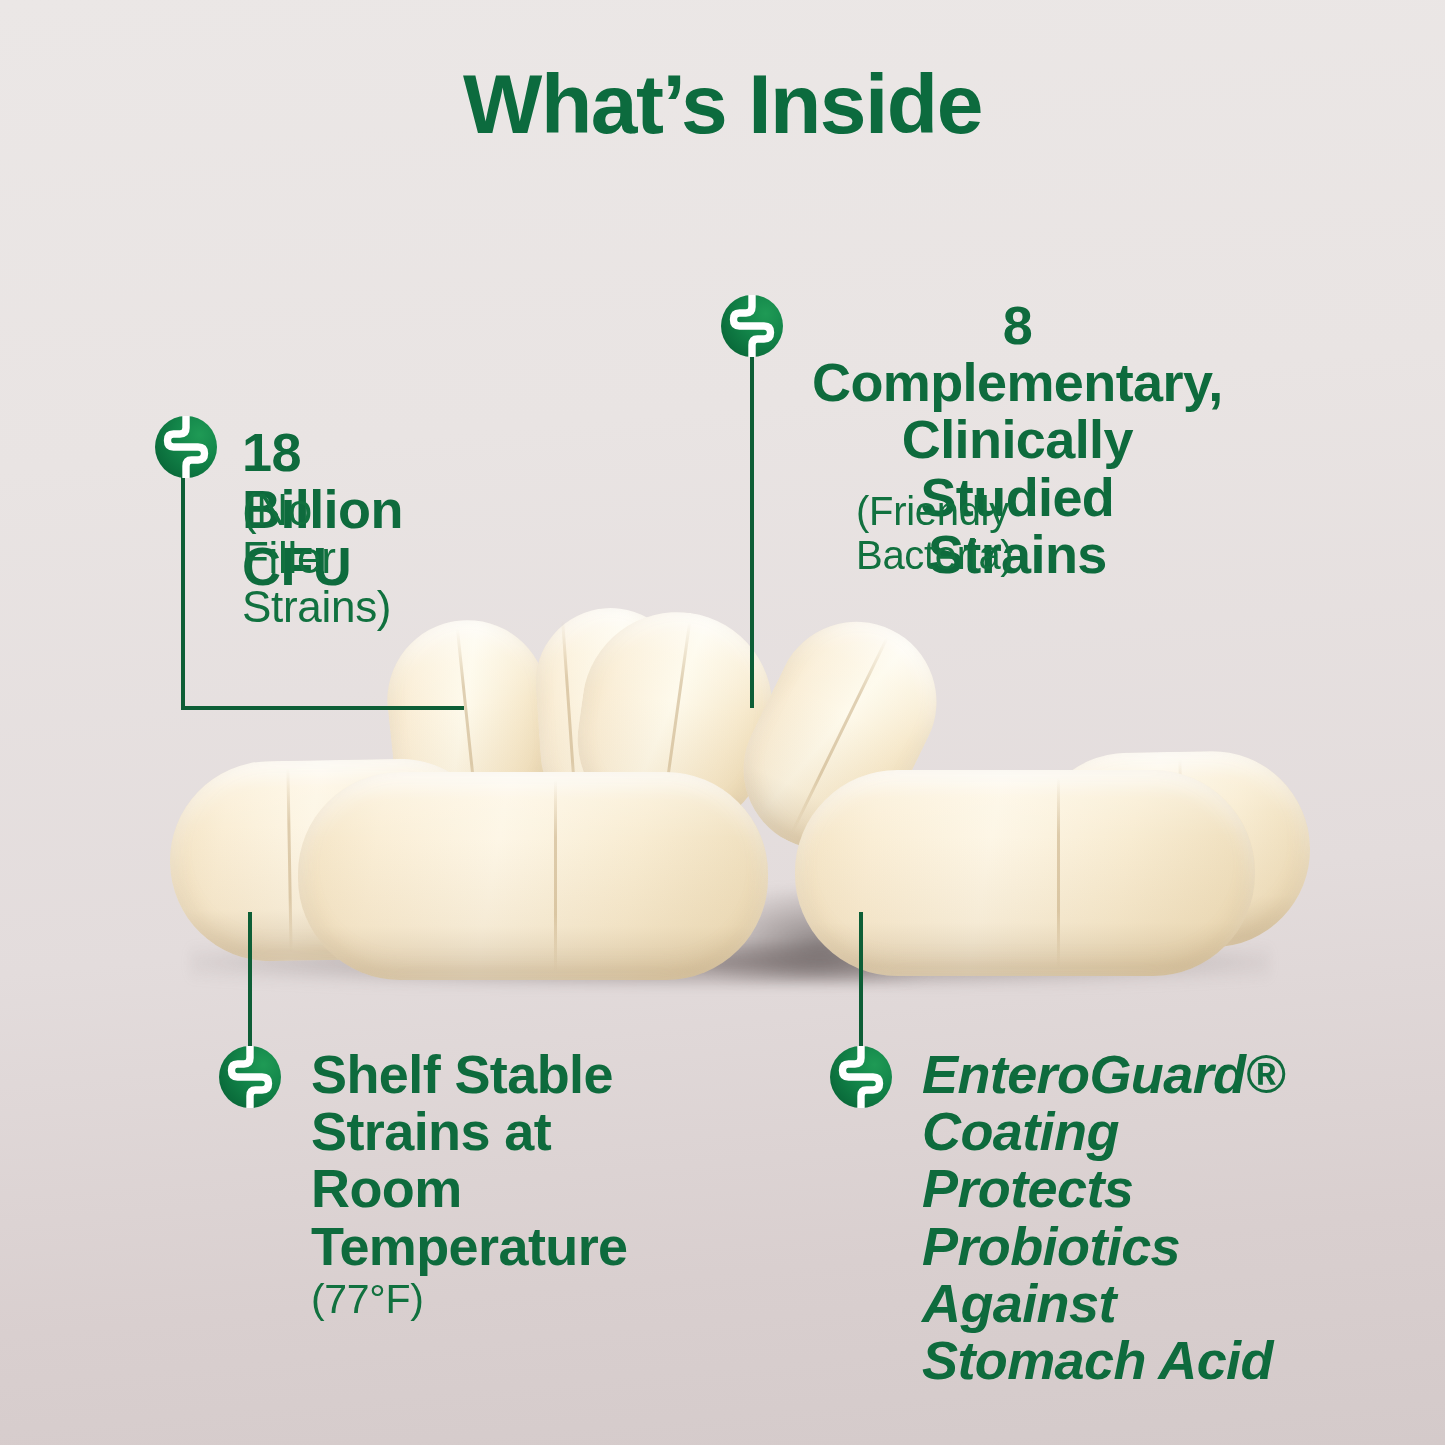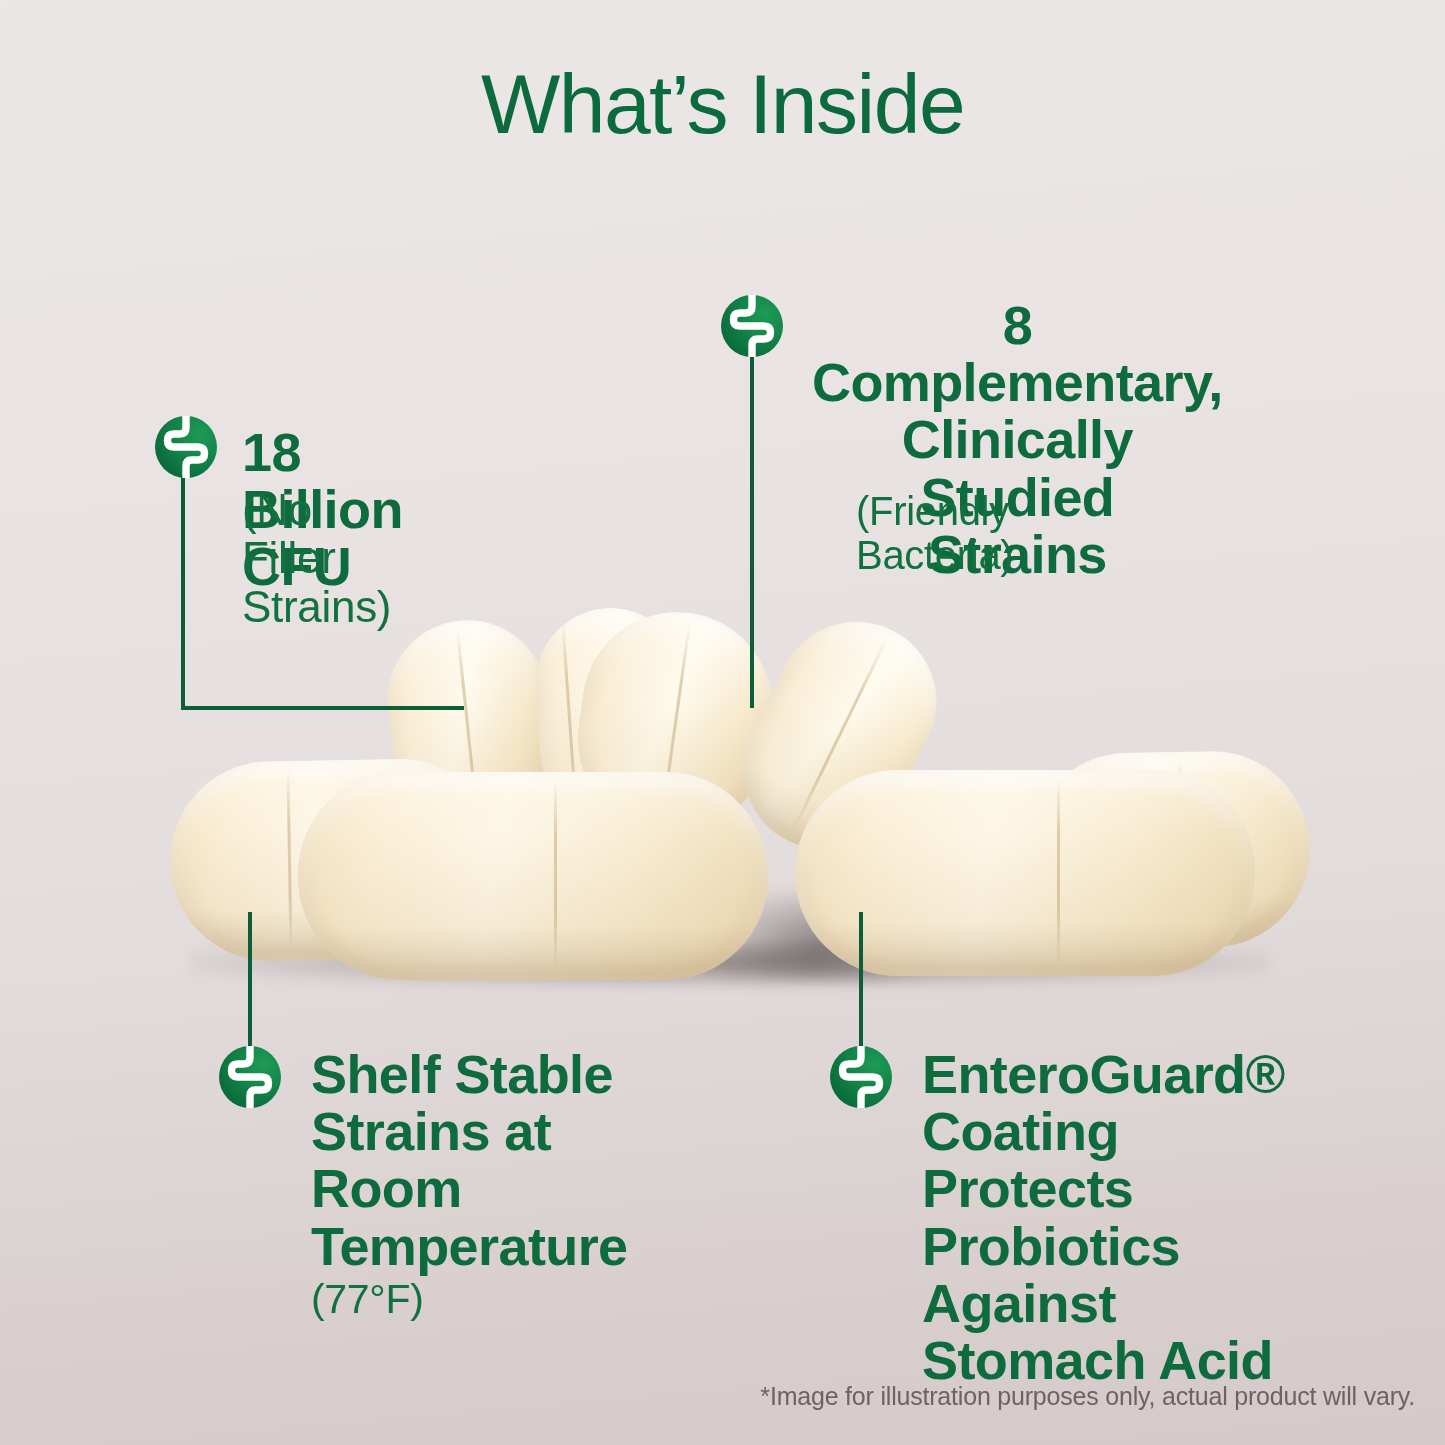--- a/index.html
+++ b/index.html
@@ -22,21 +22,21 @@
   }
 
   
   #title {
     position: absolute;
     top: 62px;
     left: 0;
     width: 1445px;
     text-align: center;
     font-size: 84px;
-    font-weight: 400;
+    font-weight: 700;
     letter-spacing: -1.5px;
     color: #0c6b3e;
     line-height: 1.0;
   }
 
   
   #capsule-photo {
     position: absolute;
     left: 150px;
     top: 590px;
@@ -250,21 +250,20 @@
     <div class="conn-v" style="left:859px; top:912px; height:150px;"></div>
 
     <div class="icon-badge" style="left:830px; top:1046px;">
       <svg viewBox="0 0 62 62" xmlns="http://www.w3.org/2000/svg" aria-hidden="true">
         <g fill="none" stroke="#ffffff" stroke-width="7.4" stroke-linecap="round" stroke-linejoin="round">
           <path d="M31 1 L31 12 Q31 18 25 18 L18.5 18 Q12.5 18 12.5 24.5 Q12.5 31 18.5 31 L43 31 Q49.5 31 49.5 37.5 Q49.5 44 43 44 L36.5 44 Q31 44 31 50 L31 61"></path>
         </g>
       </svg>
     </div>
 
-    <div class="callout-head" style="left:922px; top:1046px; font-size:54px;">EnteroGuard® 
+    <div class="callout-head" style="left:922px; top:1046px; font-size:54px;font-style:italic;">EnteroGuard® 
 Coating Protects
 Probiotics Against
 Stomach Acid</div>
   </div>
 
-  <div id="footnote">*Image for illustration purposes only, actual product will vary.</div>
 
 </div>
 
 </body></html>

